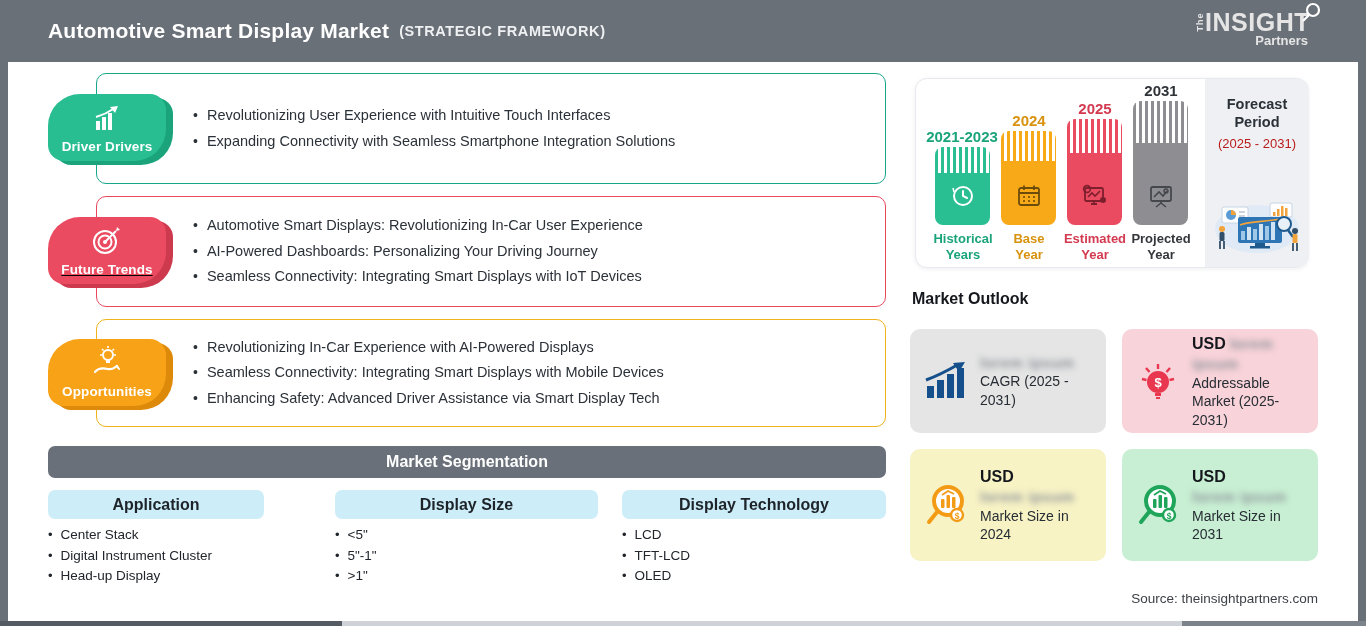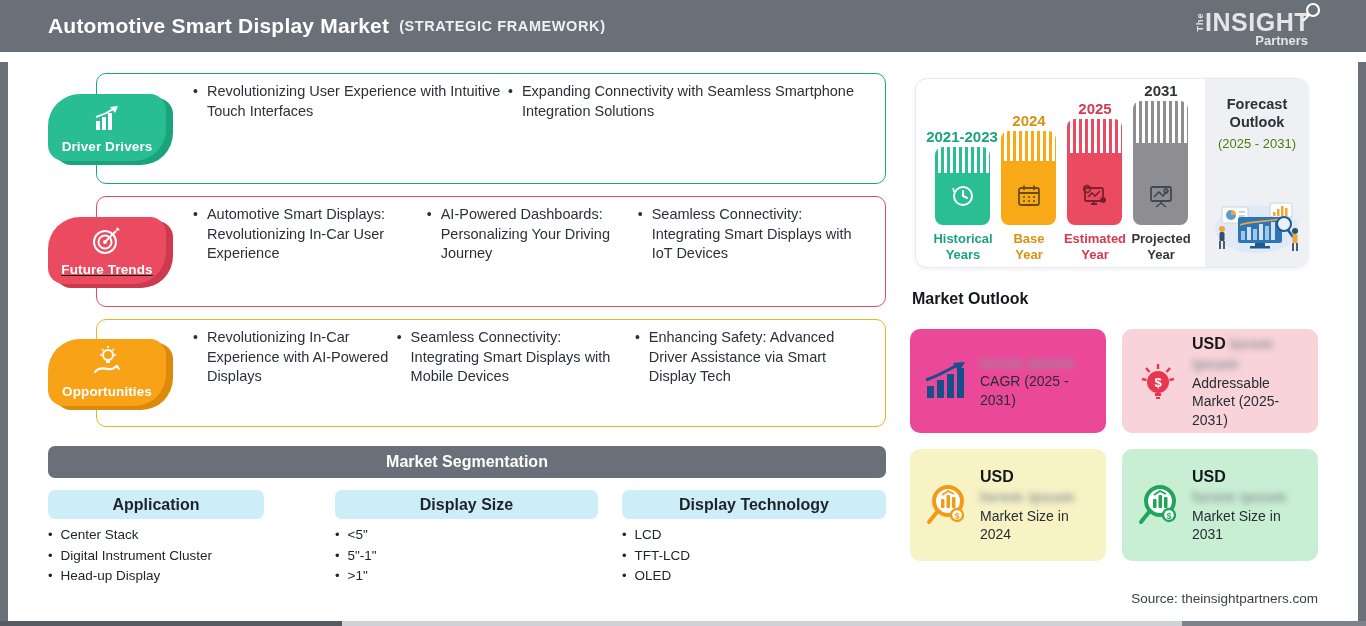--- a/index.html
+++ b/index.html
@@ -2,37 +2,37 @@
 <html><head>
 <meta charset="utf-8">
 <style>
   * { margin:0; padding:0; box-sizing:border-box; }
   html,body { width:1366px; height:626px; }
   body { font-family:"Liberation Sans","DejaVu Sans",sans-serif; background:#ffffff; position:relative; overflow:hidden; }
 
   .frame { position:absolute; left:0; top:0; width:1366px; height:626px; background:#fff; }
 
   
-  .header { position:absolute; left:0; top:0; width:1366px; height:52px; background:#6a7078; display:flex; align-items:center; }
+  .header { position:absolute; left:0; top:0; width:1366px; height:62px; background:#6a7078; display:flex; align-items:center; }
   .header-title { color:#ffffff; font-size:21px; font-weight:bold; margin-left:48px; letter-spacing:.2px; }
   .header-sub { color:#eef0f2; font-size:14.5px; font-weight:600; margin-left:10px; letter-spacing:.6px; }
   .logo { position:absolute; right:56px; top:10px; width:130px; text-align:right; color:#e5e5e5; }
   .logo-row { display:flex; align-items:flex-end; justify-content:flex-end; position:relative; }
   .logo-the { font-size:9px; font-weight:bold; transform:rotate(-90deg) translate(2px,0); transform-origin:center; letter-spacing:1px; margin-right:-4px; margin-bottom:6px; }
   .logo-insight { font-size:25px; font-weight:bold; letter-spacing:.5px; line-height:1; }
   .logo-mag { position:absolute; right:-12px; top:-8px; }
   .logo-partners { font-size:13px; font-weight:bold; margin-top:-2px; padding-right:2px; }
 
   .side-bar { position:absolute; top:62px; width:8px; height:560px; background:#6a7078; }
   .side-left { left:0; } .side-right { right:0; }
   .bottom-strip { position:absolute; left:0; bottom:0; width:1366px; height:5px; display:flex; }
   .bs-1 { width:25%; background:#545b63; } .bs-2 { width:61.5%; background:#cfd3d8; } .bs-3 { width:13.5%; background:#7c838b; }
 
   
-  .sec-box { position:absolute; left:96px; width:790px; height:111px; background:#fff; border-radius:10px; display:flex; justify-content:center; padding:8px 20px 8px 96px; gap:6px; }
+  .sec-box { position:absolute; left:96px; width:790px; height:111px; background:#fff; border-radius:10px; display:flex; flex-direction:column; justify-content:center; padding:8px 20px 8px 96px; gap:6px; }
   .sec-box.growth { top:73px; border:1.6px solid #17a689; }
   .sec-box.trends { top:196px; border:1.6px solid #e8495f; }
   .sec-box.opps   { top:319px; height:108px; border:1.6px solid #f0b31c; }
   .bullet-line { display:flex; align-items:flex-start; font-size:14.5px; color:#2b3138; line-height:1.35; }
   .bullet-line::before { content:"•"; color:#2b3138; margin-right:9px; font-size:14px; line-height:1.4; }
 
   .badge { position:absolute; left:48px; width:118px; height:67px; border-radius:32px 16px 32px 16px; display:flex; flex-direction:column; align-items:center; justify-content:flex-end; padding-bottom:7px; z-index:3; }
   .badge .b-label { color:#fff; font-weight:bold; font-size:13.5px; letter-spacing:.1px; }
   .badge .b-icon { margin-bottom:2px; }
   .badge.growth { top:94px;  background:#28be92; box-shadow:7px 4px 0 0 #1ba47b; }
@@ -47,21 +47,21 @@
   .seg-head.c3 { left:622px; width:264px; }
   .seg-list { position:absolute; top:525px; width:260px; }
   .seg-list.c1 { left:48px; } .seg-list.c2 { left:335px; } .seg-list.c3 { left:622px; }
   .seg-item { display:flex; align-items:flex-start; font-size:13.5px; color:#21262c; line-height:20.5px; }
   .seg-item::before { content:"•"; margin-right:8px; font-size:13px; }
 
   
   .panel { position:absolute; left:915px; top:78px; width:393px; height:190px; background:#ffffff; border:1px solid #e6e9ed; border-radius:12px; box-shadow:0 1px 5px rgba(0,0,0,.07); }
   .forecast { position:absolute; left:289px; top:0; width:104px; height:188px; background:#eef0f3; border-radius:0 11px 11px 0; text-align:center; padding-top:16px; }
   .fc-title { font-size:14.5px; font-weight:bold; color:#2b3138; line-height:1.25; }
-  .fc-range { font-size:13px; color:#4d7c0f; margin-top:5px; }
+  .fc-range { font-size:13px; color:#b91c1c; margin-top:5px; }
   .fc-illus { position:absolute; left:5px; bottom:8px; }
 
   .tbar { position:absolute; width:55px; border-radius:8px; overflow:hidden; display:flex; flex-direction:column; }
   .tbar .stripes { width:100%; }
   .tbar .solid { flex:1; width:100%; position:relative; }
   .tbar .bar-ic { position:absolute; left:50%; transform:translateX(-50%); bottom:12px; }
   .tbar.teal   { left:19px;  top:68px; height:78px; }
   .tbar.orange { left:85px;  top:52px; height:94px; }
   .tbar.red    { left:151px; top:40px; height:106px; }
   .tbar.gray   { left:217px; top:22px; height:124px; }
@@ -82,21 +82,21 @@
 
   .tlabel { position:absolute; top:152px; width:90px; text-align:center; font-weight:bold; font-size:13px; line-height:1.25; }
   .tlabel.teal   { left:2px;   color:#1ba47b; }
   .tlabel.orange { left:68px;  color:#d8920e; }
   .tlabel.red    { left:134px; color:#d33a50; }
   .tlabel.gray   { left:200px; color:#33373c; }
 
   
   .outlook-h { position:absolute; left:912px; top:290px; font-size:16px; font-weight:bold; color:#14181d; }
   .card { position:absolute; width:196px; border-radius:10px; display:flex; align-items:center; padding:12px 12px 12px 10px; gap:8px; }
-  .card.c1 { left:910px;  top:329px; height:104px; background:#ec4899; }
+  .card.c1 { left:910px;  top:329px; height:104px; background:#e5e5e5; }
   .card.c2 { left:1122px; top:329px; height:104px; background:#f8d3d9; }
   .card.c3 { left:910px;  top:449px; height:112px; background:#f8f3c5; }
   .card.c4 { left:1122px; top:449px; height:112px; background:#c8efd3; }
   .card .ic { flex:0 0 52px; display:flex; align-items:center; justify-content:center; }
   .card .txt { flex:1; font-size:14px; color:#272d34; line-height:1.32; }
   .usd { font-weight:bold; font-size:16px; color:#14181d; }
   .blurred { font-weight:bold; font-size:15px; color:#8d939a; filter:blur(3px); letter-spacing:.5px; }
 
   .source { position:absolute; right:48px; top:591px; font-size:13.5px; color:#3c4147; }
 </style>
@@ -274,21 +274,21 @@
         </span>
       </div>
     </div>
 
     <div class="tlabel teal"><span>Historical</span><br><span>Years</span></div>
     <div class="tlabel orange"><span>Base</span><br><span>Year</span></div>
     <div class="tlabel red"><span>Estimated</span><br><span>Year</span></div>
     <div class="tlabel gray"><span>Projected</span><br><span>Year</span></div>
 
     <div class="forecast">
-      <div class="fc-title"><span>Forecast</span><br><span>Outlook</span></div>
+      <div class="fc-title"><span>Forecast</span><br><span>Period</span></div>
       <div class="fc-range">(2025 - 2031)</div>
       <span class="fc-illus">
         <svg width="94" height="64" viewBox="0 0 94 64">
           <ellipse cx="47" cy="38" rx="42" ry="24" fill="#dfeaf6"></ellipse>
           <rect x="60" y="12" width="22" height="14" rx="2" fill="#fff" stroke="#c7d4e2"></rect>
           <rect x="63" y="21" width="2.5" height="4" fill="#f2a33c"></rect>
             <rect x="67" y="18" width="2.5" height="7" fill="#f2a33c"></rect>
             <rect x="71" y="15" width="2.5" height="10" fill="#f2a33c"></rect>
             <rect x="75" y="17" width="2.5" height="8" fill="#f2a33c"></rect>
           <rect x="12" y="16" width="26" height="16" rx="2" fill="#fff" stroke="#c7d4e2"></rect>

